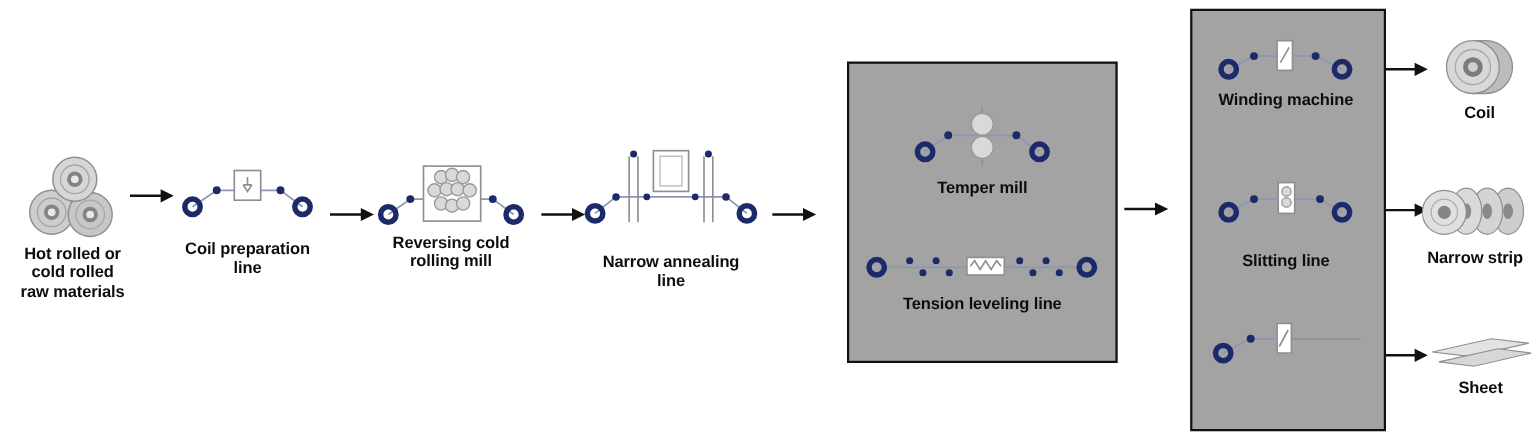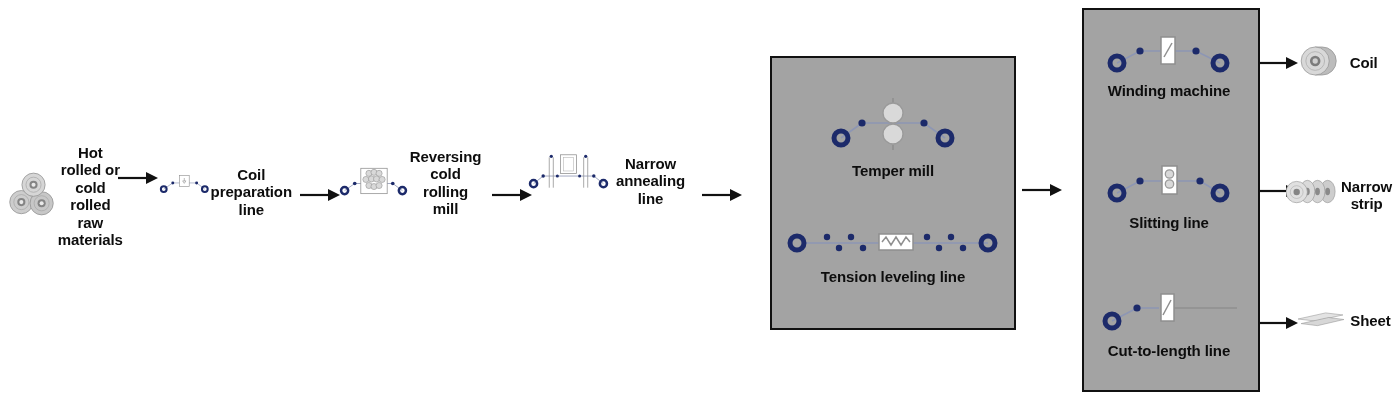--- a/index.html
+++ b/index.html
@@ -1,20 +1,20 @@
 <!DOCTYPE html>
 <html><head>
 <meta charset="utf-8">
 <style>
   html,body { margin:0; padding:0; background:#ffffff; }
   .canvas {
     position:relative; width:1400px; height:407px; background:#ffffff;
     font-family:"Liberation Sans", sans-serif; overflow:hidden;
   }
-  .stage { position:absolute; display:flex; align-items:center; }
+  .stage { position:absolute; display:flex; flex-direction:column; align-items:center; }
   .label {
     font-weight:700; font-size:15px; line-height:1.16; color:#0d0d0d;
     text-align:center; white-space:pre-line; letter-spacing:-0.1px; width:100%;
   }
   .arrow { position:absolute; }
   .group-box { position:absolute; border:2px solid #111; background:#a3a3a3; }
   .inner { position:absolute; display:flex; flex-direction:column; align-items:center; }
   
   .navy-ring { fill:none; stroke:#1c2a6a; stroke-width:5; }
   .navy-dot  { fill:#1c2a6a; }
@@ -187,32 +187,31 @@
       <svg width="130" height="42" viewBox="0 0 130 42">
         <polyline class="strip" points="13,29 36,17 96,17 116,29"></polyline>
         <rect x="58" y="2" width="15" height="28" class="gbox"></rect>
         <circle class="groll" cx="65.5" cy="10" r="4.2"></circle>
         <circle class="groll" cx="65.5" cy="20" r="4.2"></circle>
         <circle class="navy-dot" cx="36" cy="17" r="3.6"></circle>
         <circle class="navy-dot" cx="96" cy="17" r="3.6"></circle>
         <circle class="navy-ring" cx="13" cy="29" r="7"></circle>
         <circle class="navy-ring" cx="116" cy="29" r="7"></circle>
       </svg>
-      <div class="label" style="margin-top:8px;">Slitting line</div>
+      <div class="label" style="margin-top:23px;">Slitting line</div>
     </div>
     <div class="inner" style="left:15px; top:280px; width:140px;">
       <svg width="140" height="42" viewBox="0 0 140 42">
         <polyline class="strip" points="13,31 38,18 60,18"></polyline>
         <rect x="62" y="4" width="13" height="27" class="gbox"></rect>
         <path class="gline" d="M64 25 L72 10" stroke-width="1.3"></path>
         <line class="gline" x1="75" y1="18" x2="138" y2="18" stroke-width="1.3"></line>
         <circle class="navy-dot" cx="38" cy="18" r="3.6"></circle>
         <circle class="navy-ring" cx="13" cy="31" r="7"></circle>
       </svg>
-      <div class="label" style="margin-top:10px;">Cut-to-length line</div>
     </div>
   </div>
 
   <svg class="arrow" style="left:1260px; top:56px;" width="38" height="14" viewBox="0 0 38 14">
     <line x1="0" y1="7" x2="27" y2="7" stroke="#111" stroke-width="2.2"></line>
       <polygon points="26,1 38,7 26,13" fill="#111"></polygon>
   </svg>
   <svg class="arrow" style="left:1260px; top:184px;" width="38" height="14" viewBox="0 0 38 14">
     <line x1="0" y1="7" x2="27" y2="7" stroke="#111" stroke-width="2.2"></line>
       <polygon points="26,1 38,7 26,13" fill="#111"></polygon>

